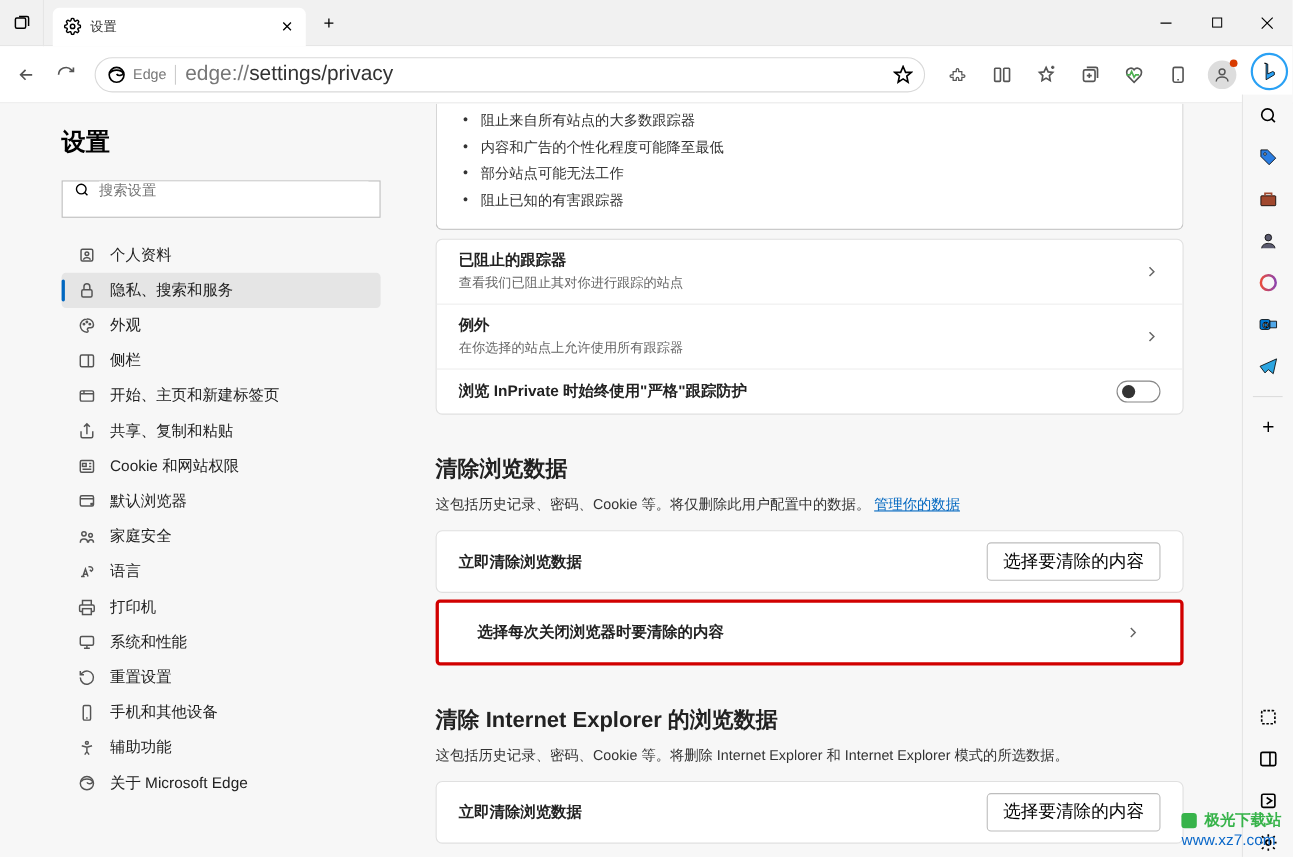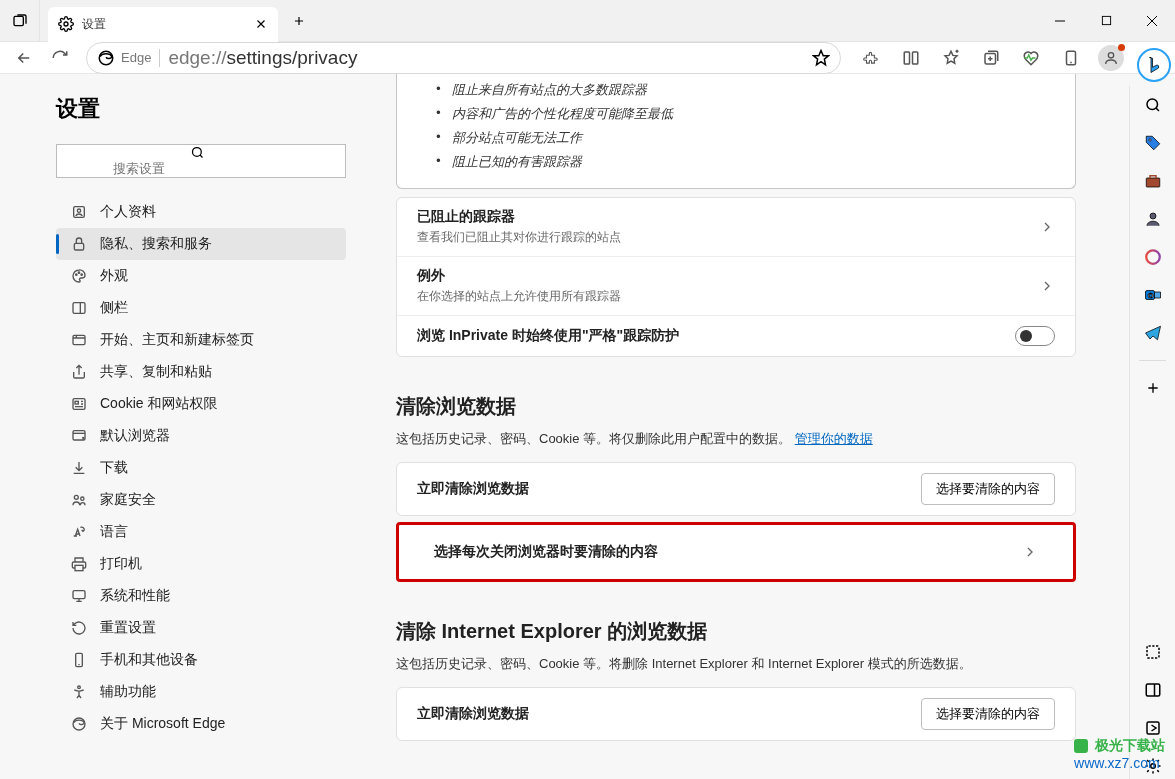--- a/index.html
+++ b/index.html
@@ -10,67 +10,67 @@
   .titlebar .left-square { width: 40px; height: 42px; display: flex; align-items: center; justify-content: center; border-right: 1px solid #e5e5e5; }
   .tab { height: 35px; margin-top: 7px; margin-left: 8px; background: #fff; border-radius: 6px 6px 0 0; display: flex; align-items: center; padding: 0 10px; min-width: 230px; }
   .tab .gear { width: 16px; height: 16px; margin-right: 8px; }
   .tab .title { font-size: 12px; color: #333; flex: 1; }
   .tab .close { width: 14px; height: 14px; }
   .newtab { width: 30px; height: 30px; display: flex; align-items: center; justify-content: center; margin-left: 6px; }
   .win-controls { margin-left: auto; display: flex; }
   .win-btn { width: 46px; height: 42px; display: flex; align-items: center; justify-content: center; }
 
   
-  .toolbar { height: 32px; background: #fff; display: flex; align-items: center; padding: 0 6px; border-bottom: 1px solid #e8e8e8; }
+  .toolbar { height: 52px; background: #fff; display: flex; align-items: center; padding: 0 6px; border-bottom: 1px solid #e8e8e8; }
   .tb-btn { width: 36px; height: 36px; display: flex; align-items: center; justify-content: center; color: #555; border-radius: 4px; }
   .addrbar { flex: 1; height: 32px; border: 1px solid #d9d9d9; border-radius: 16px; margin: 0 8px; display: flex; align-items: center; padding: 0 10px; background: #fff; }
   .addr-icon { width: 18px; height: 18px; margin-right: 6px; }
   .addr-prefix { font-size: 13px; color: #777; margin-right: 8px; }
   .addr-div { width: 1px; height: 18px; background: #ccc; margin-right: 8px; }
   .addr-text { font-size: 19px; color: #333; flex: 1; }
   .addr-star { width: 18px; height: 18px; }
   .side-icons { display: flex; gap: 4px; margin-left: 4px; align-items: center; }
 
   
   .main { display: flex; height: calc(100% - 86px); }
 
   
   .settings-sidebar { width: 370px; background: #f7f7f7; padding: 20px 24px 20px 56px; overflow: hidden; }
   .settings-title { font-size: 22px; font-weight: 600; margin-bottom: 20px; }
-  .search-box { display: flex; align-items: center; border: 1px solid #bdbdbd; background: #fff; height: 34px; padding: 0 10px; margin-bottom: 18px; flex-direction: column; }
+  .search-box { display: flex; align-items: flex-start; border: 1px solid #bdbdbd; background: #fff; height: 34px; padding: 0 10px; margin-bottom: 18px; }
   .search-box input { border: none; outline: none; font-size: 13px; flex: 1; }
   .nav-list { list-style: none; }
   .nav-item { display: flex; align-items: center; height: 32px; padding-left: 14px; position: relative; font-size: 14px; color: #222; border-radius: 4px; text-align: right; }
   .nav-item .ni-icon { width: 18px; height: 18px; margin-right: 12px; display: flex; align-items: center; justify-content: center; color: #555; }
   .nav-item.active { background: #e5e5e5; }
   .nav-item.active::before { content: ""; position: absolute; left: 0; top: 6px; bottom: 6px; width: 3px; background: #0067c0; border-radius: 2px; }
 
   
   .content { flex: 1; background: #f7f7f7; overflow-y: auto; padding: 0 16px 10px 26px; }
   .panel { background: transparent; }
   .card { border: 1px solid #e0e0e0; border-radius: 6px; background: #fff; margin-bottom: 6px; }
-  .card-top { border: 1px solid #c5c5c5; border-radius: 0 0 6px 6px; border-top: none; background: #fff; padding: 4px 20px 14px 27px; margin-bottom: 8px; font-style: italic; }
+  .card-top { border: 1px solid #c5c5c5; border-radius: 0 0 6px 6px; border-top: none; background: #fff; padding: 4px 20px 14px 12px; margin-bottom: 8px; }
   .card-top ul { list-style: none; }
   .card-top li { font-size: 13px; color: #333; padding: 3px 0; position: relative; padding-left: 28px; }
   .card-top li::before { content: "•"; position: absolute; left: 12px; color: #333; }
 
   .row { display: flex; align-items: center; justify-content: space-between; padding: 10px 20px; }
   .row-border { border-top: 1px solid #eee; }
   .row .rtitle { font-size: 14px; font-weight: 600; color: #222; }
   .row .rdesc { font-size: 12px; color: #666; margin-top: 3px; }
   .chev { width: 16px; height: 16px; color: #666; }
 
   .toggle { width: 40px; height: 20px; border: 1px solid #888; border-radius: 20px; position: relative; background: #fff; }
   .toggle .knob { width: 12px; height: 12px; background: #333; border-radius: 50%; position: absolute; top: 3px; left: 4px; }
 
   .section-title { font-size: 20px; font-weight: 600; margin: 36px 0 10px 0; color: #222; }
   .section-sub { font-size: 13px; color: #333; }
   .section-sub a { color: #0067c0; text-decoration: underline; }
 
-  .pill-btn { border: 1px solid #bdbdbd; background: #fff; border-radius: 4px; padding: 6px 14px; font-size: 13px; }
+  .pill-btn { border: 1px solid #bdbdbd; background: #fff; border-radius: 4px; padding: 6px 14px; font-size: 16px; }
 
   .highlight-row { border: 3px solid #d10000; border-radius: 4px; }
 
   
   .vsidebar { position: absolute; right: 0; top: 86px; bottom: 0; width: 46px; background: #f7f7f7; border-left: 1px solid #e5e5e5; display: flex; flex-direction: column; align-items: center; padding-top: 6px; gap: 12px; }
   .vsidebar .v-item { width: 26px; height: 26px; display: flex; align-items: center; justify-content: center; }
   .vsidebar .spacer { flex: 1; }
   .vsidebar .plus-divider { width: 60%; border-top: 1px solid #ddd; margin: 2px 0; }
 
   
@@ -296,28 +296,20 @@
         </li>
       <li class="nav-item">
           <span class="ni-icon">
             <svg width="16" height="16" viewBox="0 0 24 24" fill="none" stroke="currentColor" stroke-width="2">
               <rect x="3" y="4" width="18" height="14" rx="2"></rect>
               <path d="M3 8h18"></path>
               <path d="M17 14l3 3M20 14l-3 3"></path>
             </svg>
           </span>
           <span>默认浏览器</span>
-        </li>
-      <li class="nav-item">
-          <span class="ni-icon">
-            <svg width="16" height="16" viewBox="0 0 24 24" fill="none" stroke="currentColor" stroke-width="2">
-              <path d="M12 3v12M7 11l5 5 5-5M4 20h16"></path>
-            </svg>
-          </span>
-          <span>下载</span>
         </li>
       <li class="nav-item">
           <span class="ni-icon">
             <svg width="16" height="16" viewBox="0 0 24 24" fill="none" stroke="currentColor" stroke-width="2">
               <circle cx="8" cy="8" r="3"></circle>
               <circle cx="17" cy="10" r="2.5"></circle>
               <path d="M3 20c0-3 2-5 5-5s5 2 5 5M14 20c0-2 1.5-4 3.5-4s3.5 2 3.5 4"></path>
             </svg>
           </span>
           <span>家庭安全</span>

